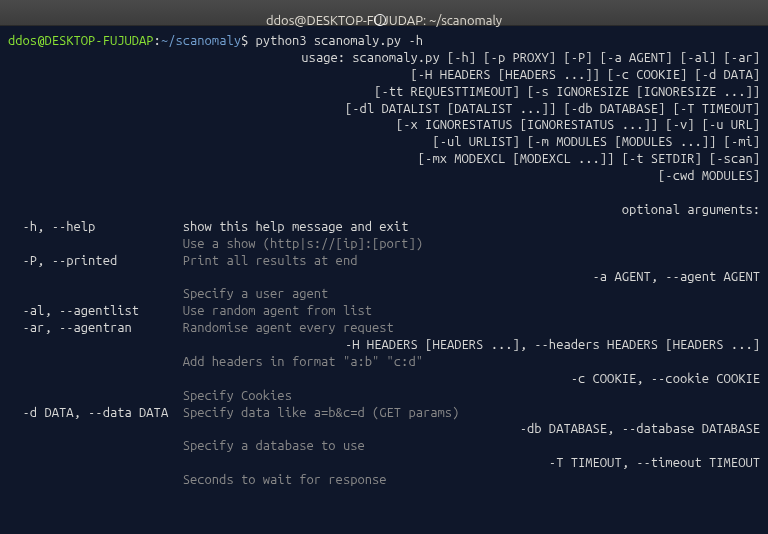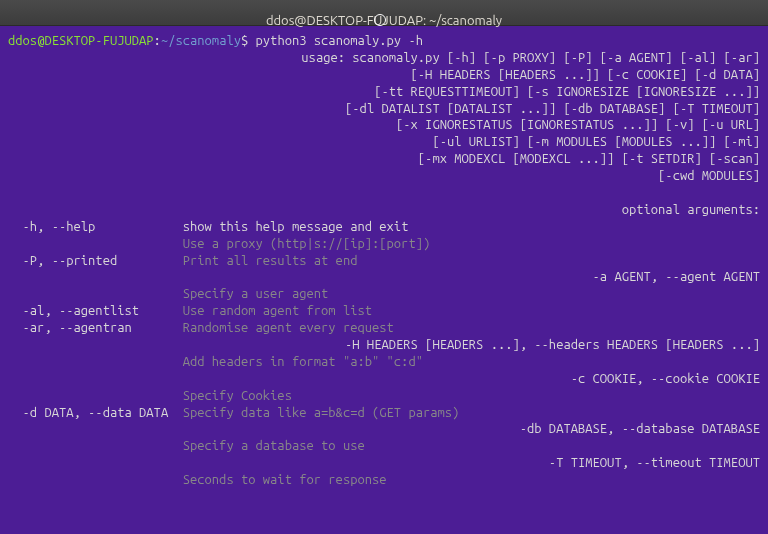--- a/index.html
+++ b/index.html
@@ -38,21 +38,21 @@
       border-radius: 50%;
       top: 1.5px;
       left: 1.5px;
     }
     .title-text {
       color: #dfdbd2;
       font-family: 'Ubuntu', sans-serif;
       font-size: 13px;
     }
     .terminal {
-      background: #4c1d95;
+      background: #0f172a;
       height: calc(534px - 26px);
       padding: 6px 8px;
       overflow: hidden;
       color: #d8d8d6;
     }
     .line { white-space: pre; }
     .user { color: #8ae234; }
     .at { color: #8ae234; }
     .host { color: #8ae234; }
     .colon { color: #d8d8d6; }
@@ -76,21 +76,21 @@
   <div class="line white">                    [-H HEADERS [HEADERS ...]] [-c COOKIE] [-d DATA]</div>
   <div class="line white">                    [-tt REQUESTTIMEOUT] [-s IGNORESIZE [IGNORESIZE ...]]</div>
   <div class="line white">                    [-dl DATALIST [DATALIST ...]] [-db DATABASE] [-T TIMEOUT]</div>
   <div class="line white">                    [-x IGNORESTATUS [IGNORESTATUS ...]] [-v] [-u URL]</div>
   <div class="line white">                    [-ul URLIST] [-m MODULES [MODULES ...]] [-mi]</div>
   <div class="line white">                    [-mx MODEXCL [MODEXCL ...]] [-t SETDIR] [-scan]</div>
   <div class="line white">                    [-cwd MODULES]</div>
   <div class="line"> </div>
   <div class="line white">optional arguments:</div>
   <div class="line"><span class="white">  -h, --help            </span><span class="white">show this help message and exit</span></div>
-  <div class="line desc">                        Use a proxy (http|s://[ip]:[port])</div>
+  <div class="line desc">                        Use a show (http|s://[ip]:[port])</div>
   <div class="line"><span class="white">  -P, --printed         </span><span class="desc">Print all results at end</span></div>
   <div class="line white">  -a AGENT, --agent AGENT</div>
   <div class="line desc">                        Specify a user agent</div>
   <div class="line"><span class="white">  -al, --agentlist      </span><span class="desc">Use random agent from list</span></div>
   <div class="line"><span class="white">  -ar, --agentran       </span><span class="desc">Randomise agent every request</span></div>
   <div class="line white">  -H HEADERS [HEADERS ...], --headers HEADERS [HEADERS ...]</div>
   <div class="line desc">                        Add headers in format "a:b" "c:d"</div>
   <div class="line white">  -c COOKIE, --cookie COOKIE</div>
   <div class="line desc">                        Specify Cookies</div>
   <div class="line"><span class="white">  -d DATA, --data DATA  </span><span class="desc">Specify data like a=b&amp;c=d (GET params)</span></div>

